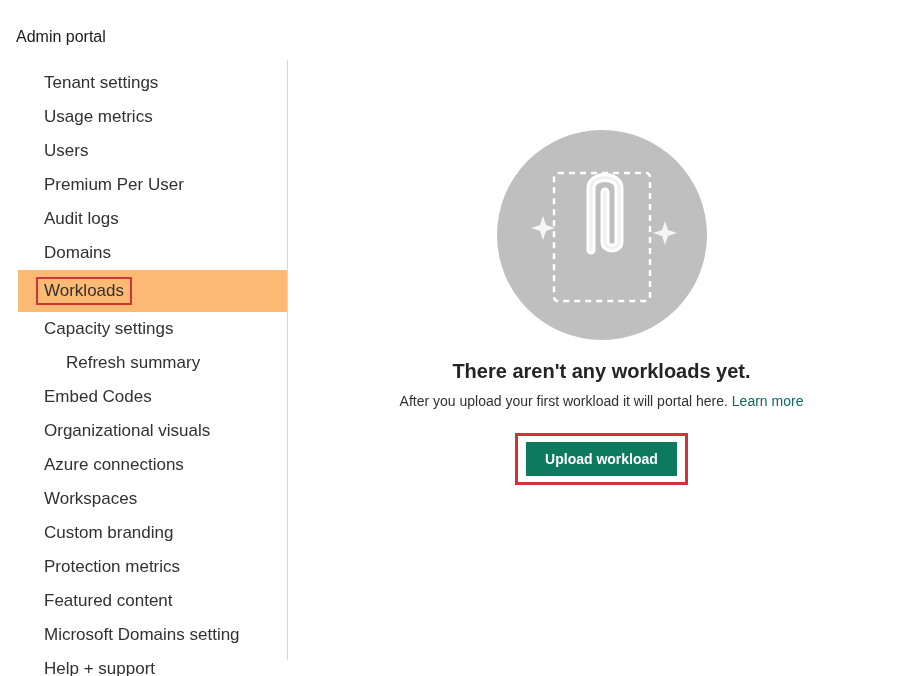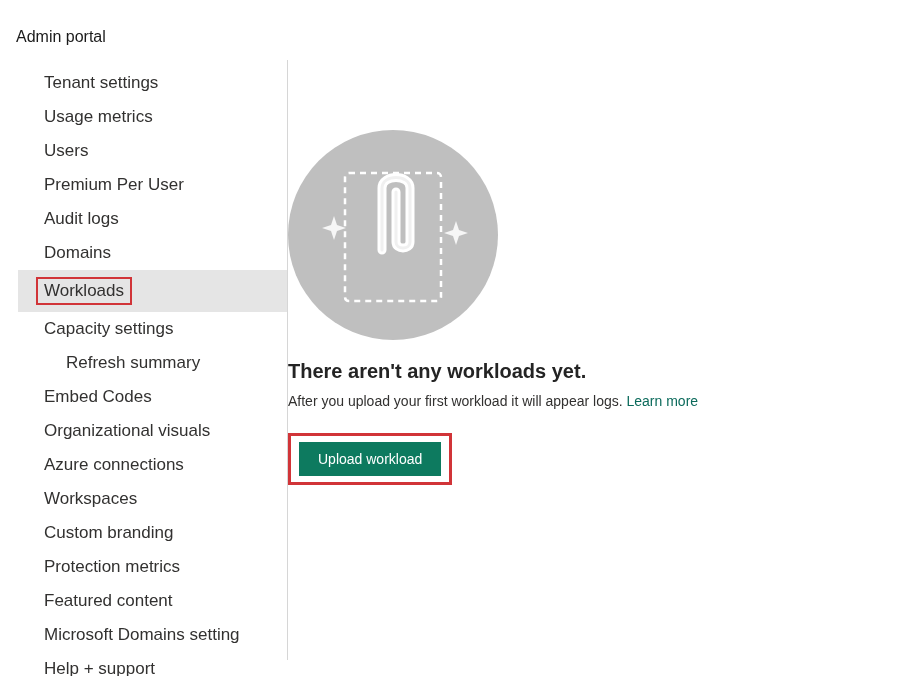--- a/index.html
+++ b/index.html
@@ -30,36 +30,36 @@
       padding-right: 0;
     }
     .sidebar-item {
       padding: 7px 10px 7px 26px;
       font-size: 17px;
       color: #323130;
       cursor: pointer;
       line-height: 20px;
     }
     .sidebar-item.selected {
-      background: #e5e5e5;
+      background: #fdba74;
     }
     .sidebar-item.indented {
       padding-left: 48px;
     }
     .highlight-box {
       display: inline-block;
       border: 2px solid #d13438;
       padding: 2px 6px;
       margin-left: -8px;
     }
     .main {
       flex: 1;
       display: flex;
       flex-direction: column;
-      align-items: flex-start;
+      align-items: center;
       padding-top: 70px;
     }
     .illustration {
       width: 210px;
       height: 210px;
       margin-bottom: 20px;
     }
     .empty-title {
       font-size: 20px;
       font-weight: 600;
@@ -78,21 +78,21 @@
     .btn-highlight-wrap {
       border: 3px solid #d13438;
       padding: 6px 8px;
       display: inline-block;
     }
     .upload-btn {
       background: #0d7a5f;
       color: #ffffff;
       border: 1px solid #0d7a5f;
       font-size: 14px;
-      font-weight: 400;
+      font-weight: 700;
       padding: 8px 18px;
       cursor: pointer;
       font-family: inherit;
     }
   </style>
 </head>
 <body>
 
 <div class="page-title">Admin portal</div>
 
@@ -139,21 +139,21 @@
         <path d="M94 120 L94 58 C94 44 122 44 122 58 L122 112 C122 120 108 120 108 112 L108 62"></path>
       </g>
       <g stroke="#e6e6e6" stroke-width="3" fill="none" stroke-linecap="round" opacity="0.6">
         <path d="M94 120 L94 58 C94 44 122 44 122 58 L122 112 C122 120 108 120 108 112 L108 62"></path>
       </g>
     </svg>
 
     <div class="empty-title">There aren't any workloads yet.</div>
 
     <div class="empty-subtitle">
-      <span>After you upload your first workload it will appear logs. </span><a class="learn-more">Learn more</a>
+      <span>After you upload your first workload it will portal here. </span><a class="learn-more">Learn more</a>
     </div>
 
     <div class="btn-highlight-wrap">
       <button class="upload-btn">Upload workload</button>
     </div>
 
   </div>
 
 </div>
 

